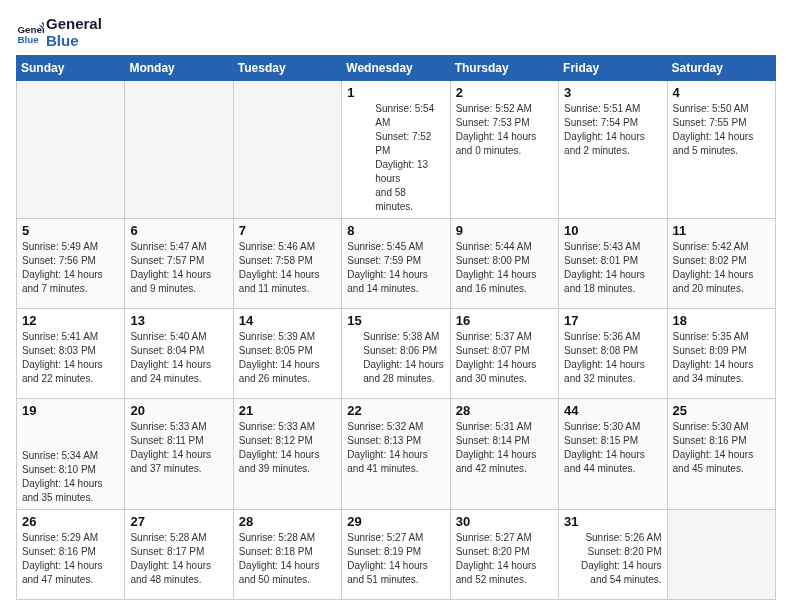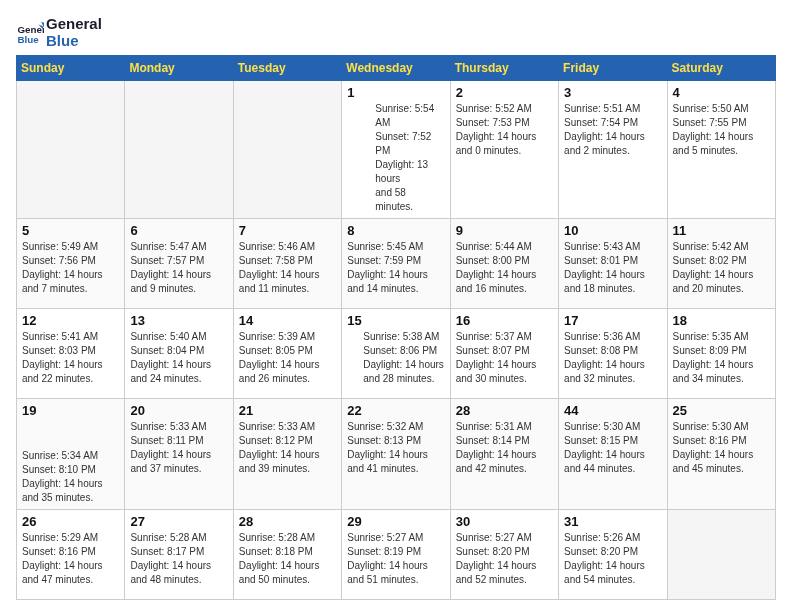--- a/index.html
+++ b/index.html
@@ -37,21 +37,21 @@
       font-size: 14px;
       color: #333;
     }
     table {
       width: 100%;
       border-collapse: collapse;
       table-layout: fixed;
     }
     th {
       background-color: #2563b0;
-      color: #fde047;
+      color: #ffffff;
       font-size: 12px;
       padding: 5px 4px;
       text-align: left;
       border: 1px solid #2563b0;
     }
     td {
       border: 1px solid #ccc;
       vertical-align: top;
       padding: 4px 5px;
       font-size: 10.5px;
@@ -331,21 +331,21 @@
         </td>
         <td>
           <div class="day-num">30</div>
           <div class="day-detail" style="white-space: pre-line;">Sunrise: 5:27 AM
 Sunset: 8:20 PM
 Daylight: 14 hours
 and 52 minutes.</div>
         </td>
         <td>
           <div class="day-num">31</div>
-          <div class="day-detail" style="white-space: pre-line;">Sunrise: 5:26 AM
+          <div class="day-detail" style="white-space: pre-line; text-align: right;">Sunrise: 5:26 AM
 Sunset: 8:20 PM
 Daylight: 14 hours
 and 54 minutes.</div>
         </td>
         <td class="empty"></td>
       </tr>
     </tbody>
 </table>
 
 </body></html>

